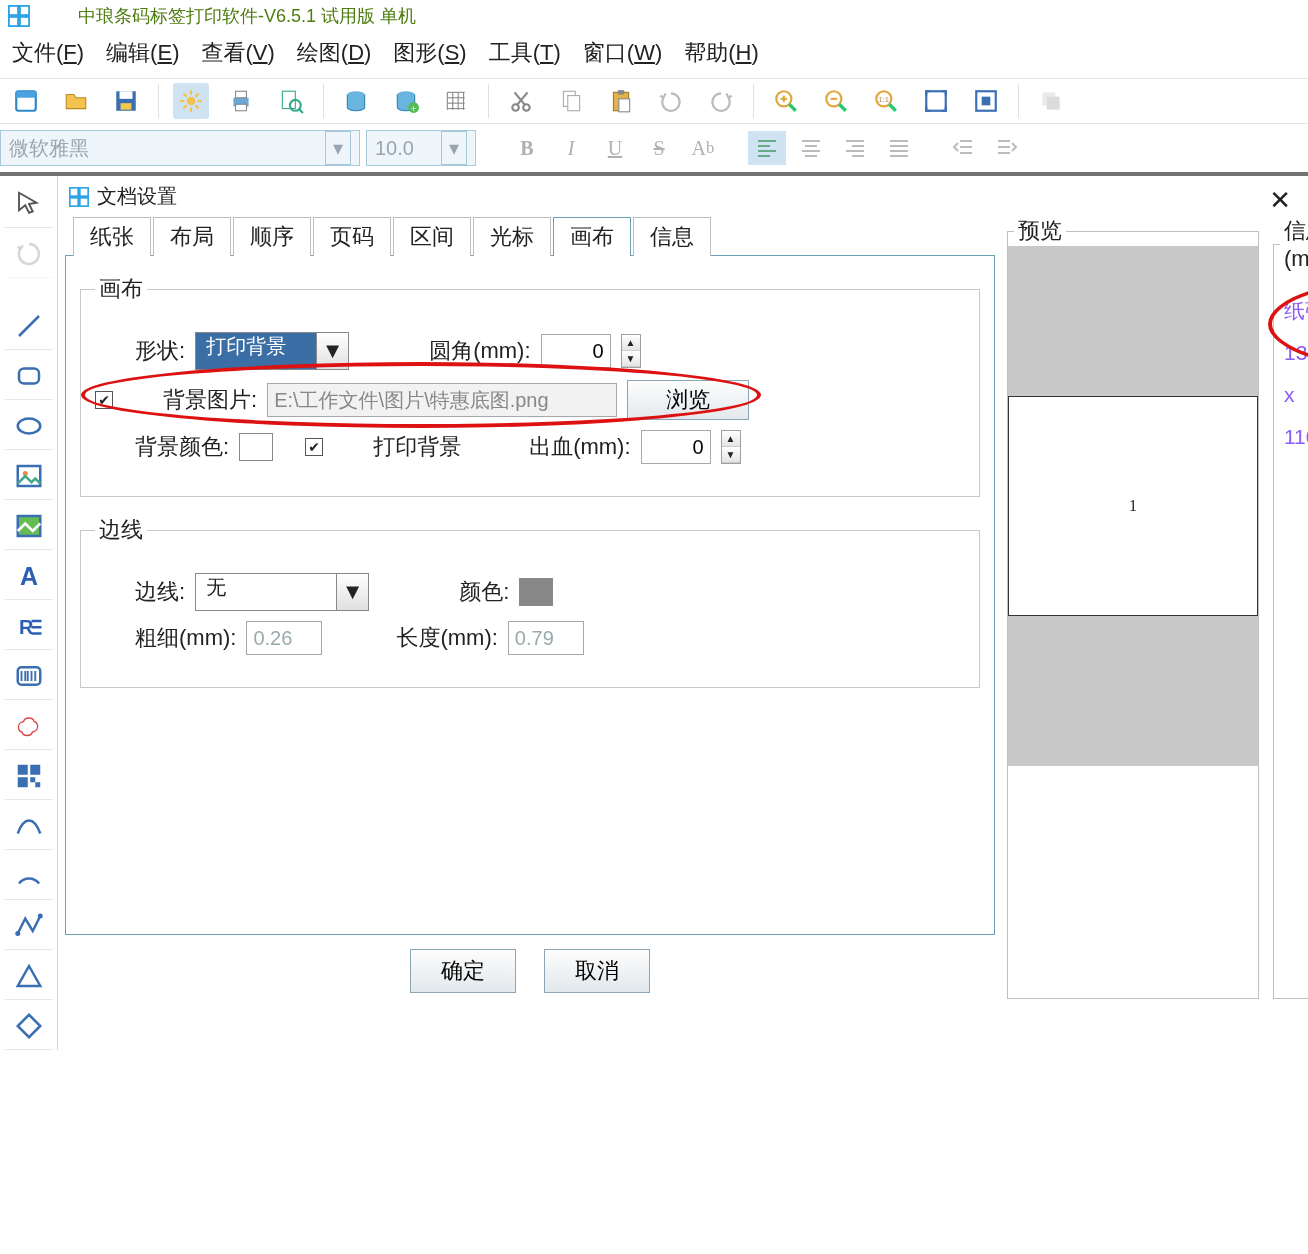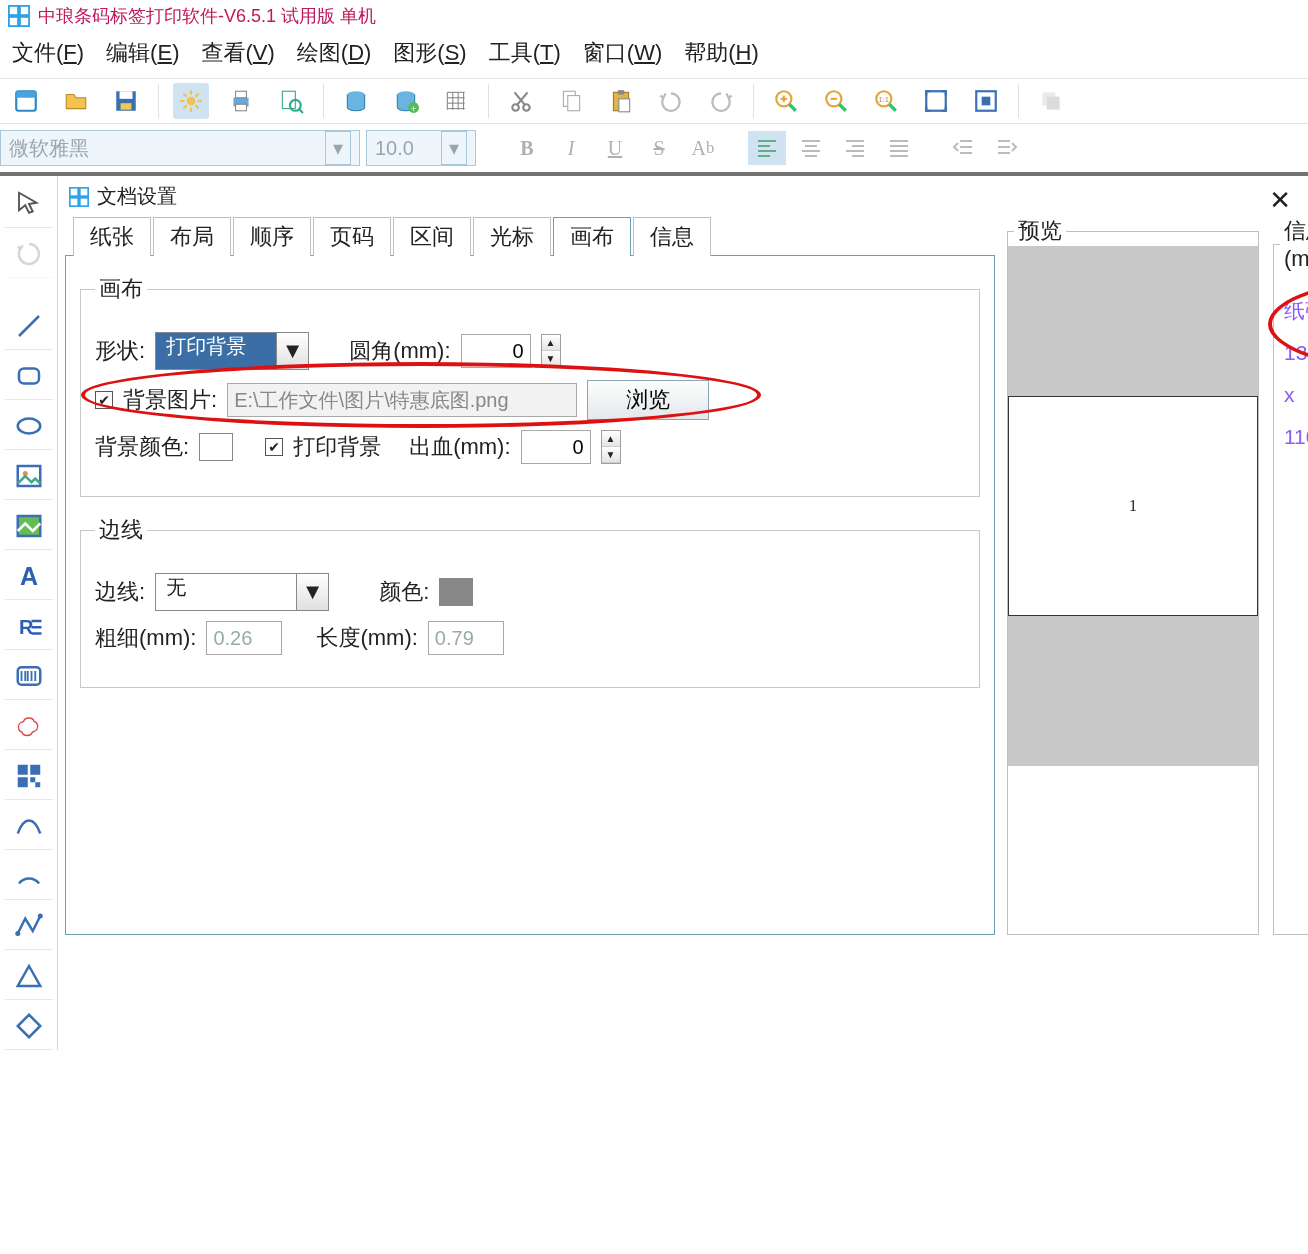--- a/index.html
+++ b/index.html
@@ -18,21 +18,21 @@
     gap: 8px;
     padding: 4px 8px;
     background: #fff;
   }
   .app-icon {
     width: 22px; height: 22px;
     background: #2ea3e6;
     display: inline-flex; align-items: center; justify-content: center;
     color: #fff; font-size: 12px; font-weight: bold;
   }
-  .title-text { color: #be185d; font-size: 18px; }
+  .title-text { color: #4d7c0f; font-size: 18px; margin-left: 40px; }
   
   .menubar {
     display: flex;
     gap: 22px;
     padding: 6px 12px 10px 12px;
     font-size: 22px;
   }
   .menubar span u { text-decoration: underline; }
   
   .toolbar {
@@ -171,21 +171,21 @@
     padding: 0 4px;
   }
   .row {
     display: flex;
     align-items: center;
     gap: 10px;
     margin: 10px 0;
     font-size: 22px;
     position: relative;
   }
-  .row label { white-space: nowrap; }
+  .row label { white-space: nowrap; margin-left: 40px; }
   select.sel, .sel {
     border: 1px solid #9aa6af;
     background: linear-gradient(#fff,#e4e4e4);
     height: 36px;
     font-size: 20px;
     padding: 0 10px;
   }
   .sel.hl { background: #3a6ea5; color: #fff; }
   .sel-wrap {
     display: inline-flex;
@@ -765,20 +765,24 @@
                 <label>粗细(mm):</label>
                 <input class="num" style="color: rgb(153, 170, 170); text-align: left; width: 76px;" value="0.26">
                 <span style="width:14px"></span>
                 <label>长度(mm):</label>
                 <input class="num" style="color: rgb(153, 170, 170); text-align: left; width: 76px;" value="0.79">
               </div>
 
             </fieldset>
           </div>
 
+          <div class="dlg-buttons">
+            <button class="btn" style="padding:6px 30px">确定</button>
+            <button class="btn" style="padding:6px 30px">取消</button>
+          </div>
         </div>
 
         <div class="right-col">
           <fieldset>
             <legend>预览</legend>
             <div class="preview-area">
               <div class="preview-page">
                 <span>1</span>
               </div>
             </div>

